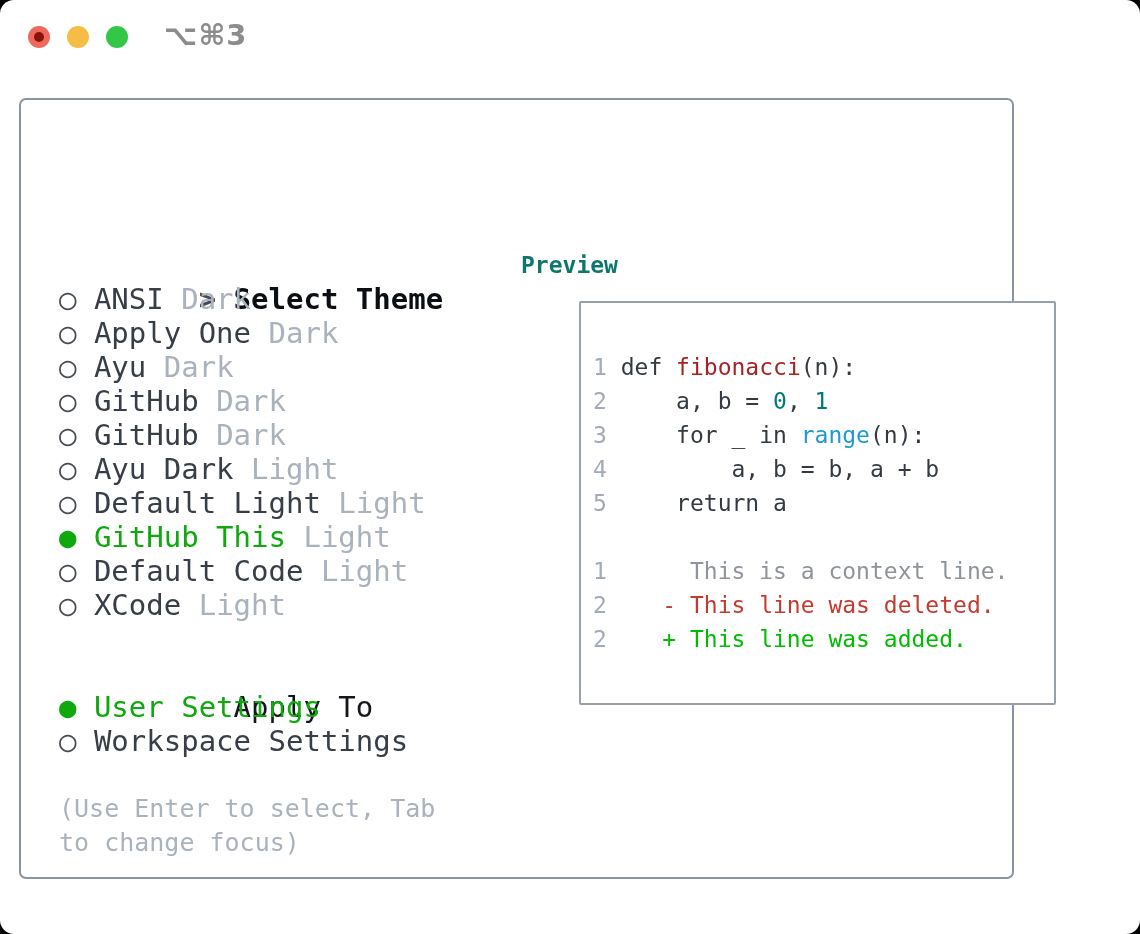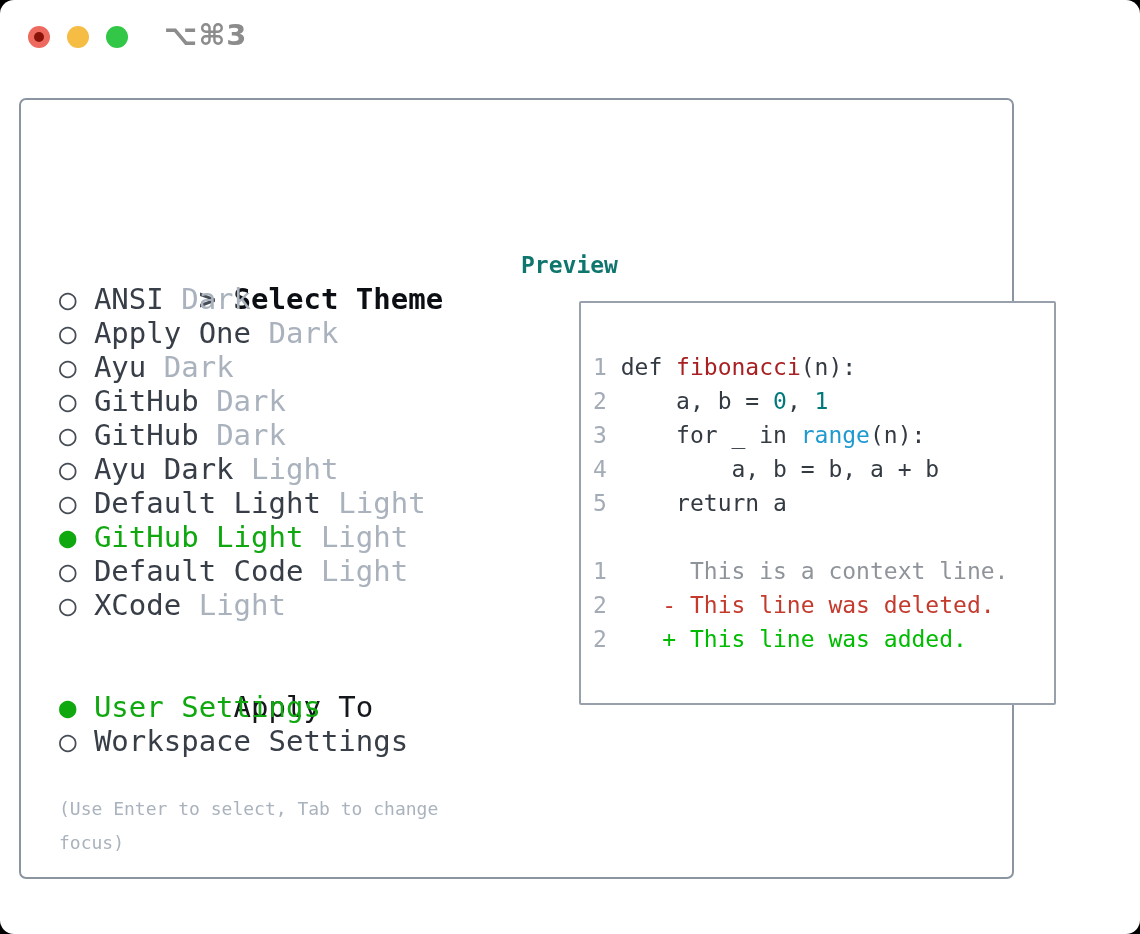--- a/index.html
+++ b/index.html
@@ -26,21 +26,21 @@
   .left-col{position:absolute;left:38px;top:148px;width:440px;}
   .row{height:34px;line-height:34px;font-size:29px;white-space:pre;}
   .row-blank{height:34px;}
   .hdr{font-weight:bold;color:#0b0e12;}
   .marker{display:inline-block;width:2ch;color:#474d55;}
   .marker.sel{color:#0fa80f;}
   .lbl{color:#383e47;}
   .lbl.sel{color:#0fa80f;}
   .tag{color:#a9b2bd;margin-left:1ch;}
   .applyhdr{color:#14171c;}
-  .hint{margin-top:34px;width:420px;color:#a9b2bd;font-size:18px;line-height:34px;
+  .hint{margin-top:34px;width:420px;color:#a9b2bd;font-size:25px;line-height:34px;
         white-space:normal;word-wrap:normal;}
 
   
   .preview-header{position:absolute;left:500px;top:148px;height:34px;line-height:34px;
                   font-size:23px;font-weight:bold;color:#0f766e;}
   .preview-box{position:absolute;left:510px;top:201px;width:477px;height:404px;
                border:2px solid #98a1ab;border-radius:2px;box-sizing:border-box;background:#fff;margin-left:48px;}
   .code{position:absolute;left:12px;top:47px;font-size:23px;line-height:34px;white-space:pre;}
   .code-line{height:34px;}
   .c-plain{color:#333a42;}
@@ -71,21 +71,21 @@
         <span class="marker hdr">&gt;</span><span class="hdr">Select Theme</span>
       </div>
       <div id="theme-items">
           <div class="row"><span class="marker">○</span><span class="lbl">ANSI</span><span class="tag">Dark</span></div>
           <div class="row"><span class="marker">○</span><span class="lbl">Apply One</span><span class="tag">Dark</span></div>
           <div class="row"><span class="marker">○</span><span class="lbl">Ayu</span><span class="tag">Dark</span></div>
           <div class="row"><span class="marker">○</span><span class="lbl">GitHub</span><span class="tag">Dark</span></div>
           <div class="row"><span class="marker">○</span><span class="lbl">GitHub</span><span class="tag">Dark</span></div>
           <div class="row"><span class="marker">○</span><span class="lbl">Ayu Dark</span><span class="tag">Light</span></div>
           <div class="row"><span class="marker">○</span><span class="lbl">Default Light</span><span class="tag">Light</span></div>
-          <div class="row"><span class="marker sel">●</span><span class="lbl sel">GitHub Light</span><span class="tag">Light</span></div>
+          <div class="row"><span class="marker sel">●</span><span class="lbl sel">GitHub This</span><span class="tag">Light</span></div>
           <div class="row"><span class="marker">○</span><span class="lbl">Default Code</span><span class="tag">Light</span></div>
           <div class="row"><span class="marker">○</span><span class="lbl">XCode</span><span class="tag">Light</span></div>
         </div>
       <div class="row-blank"></div>
       <div class="row">
         <span class="marker"> </span><span class="applyhdr">Apply To</span>
       </div>
       <div id="apply-options">
           <div class="row"><span class="marker sel">●</span><span class="lbl sel">User Settings</span></div>
           <div class="row"><span class="marker">○</span><span class="lbl">Workspace Settings</span></div>

